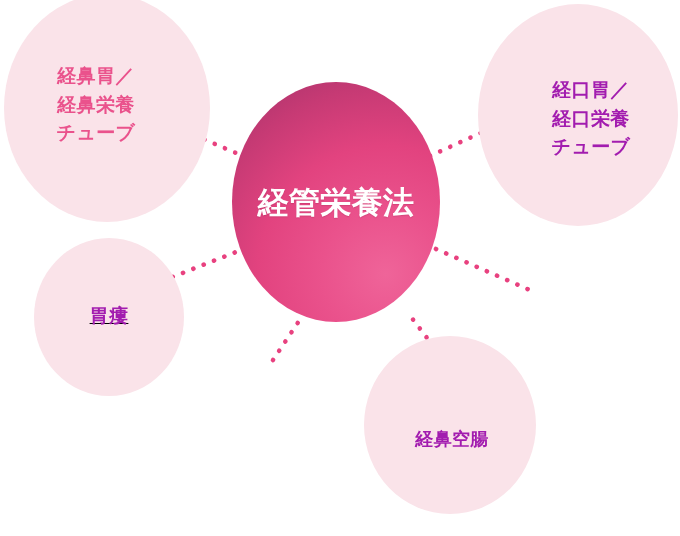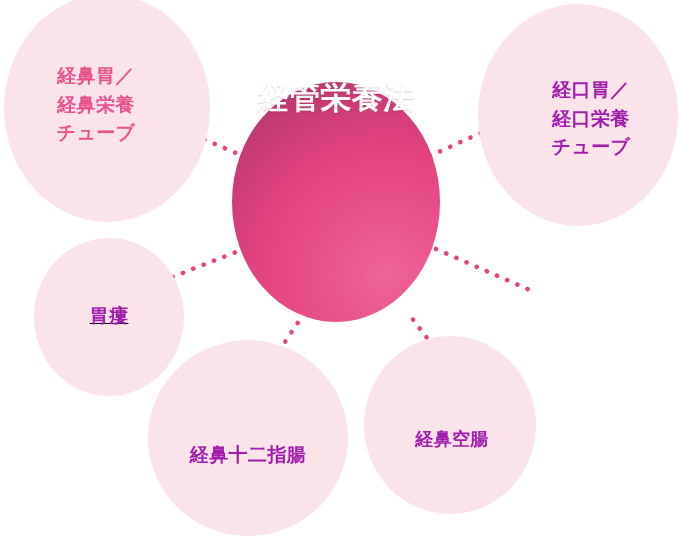--- a/index.html
+++ b/index.html
@@ -68,20 +68,21 @@
     height: 240px;
     border-radius: 50%;
     background: radial-gradient(
         circle at 74% 80%,
         #ef6499 0%,
         #ea528c 26%,
         #e2437f 52%,
         #c63a74 76%,
         #a4326a 100%);
     display: flex;
+    align-items: center;
     justify-content: center;
     box-shadow: 0 0 0 0 rgba(0,0,0,0);
   }
   #hub .hub-label {
     color: #ffffff;
     font-size: 31px;
     font-weight: bold;
     letter-spacing: 0.01em;
     line-height: 1;
     text-shadow: 0 1px 1px rgba(150, 30, 75, 0.25);
@@ -129,23 +130,20 @@
     <span class="label">経口胃／
 経口栄養
 チューブ</span>
   </div>
 
   <div class="bubble" id="bubble-gastrostomy">
     <span class="label">胃瘻</span>
   </div>
 
 
-  <div class="bubble" id="bubble-nasoduodenal">
-    <span class="label">経鼻十二指腸</span>
-  </div>
 
   <div class="bubble" id="bubble-nasojejunal">
     <span class="label">経鼻空腸</span>
   </div>
 
   <div id="hub">
     <span class="hub-label">経管栄養法</span>
   </div>
 
 </div>

